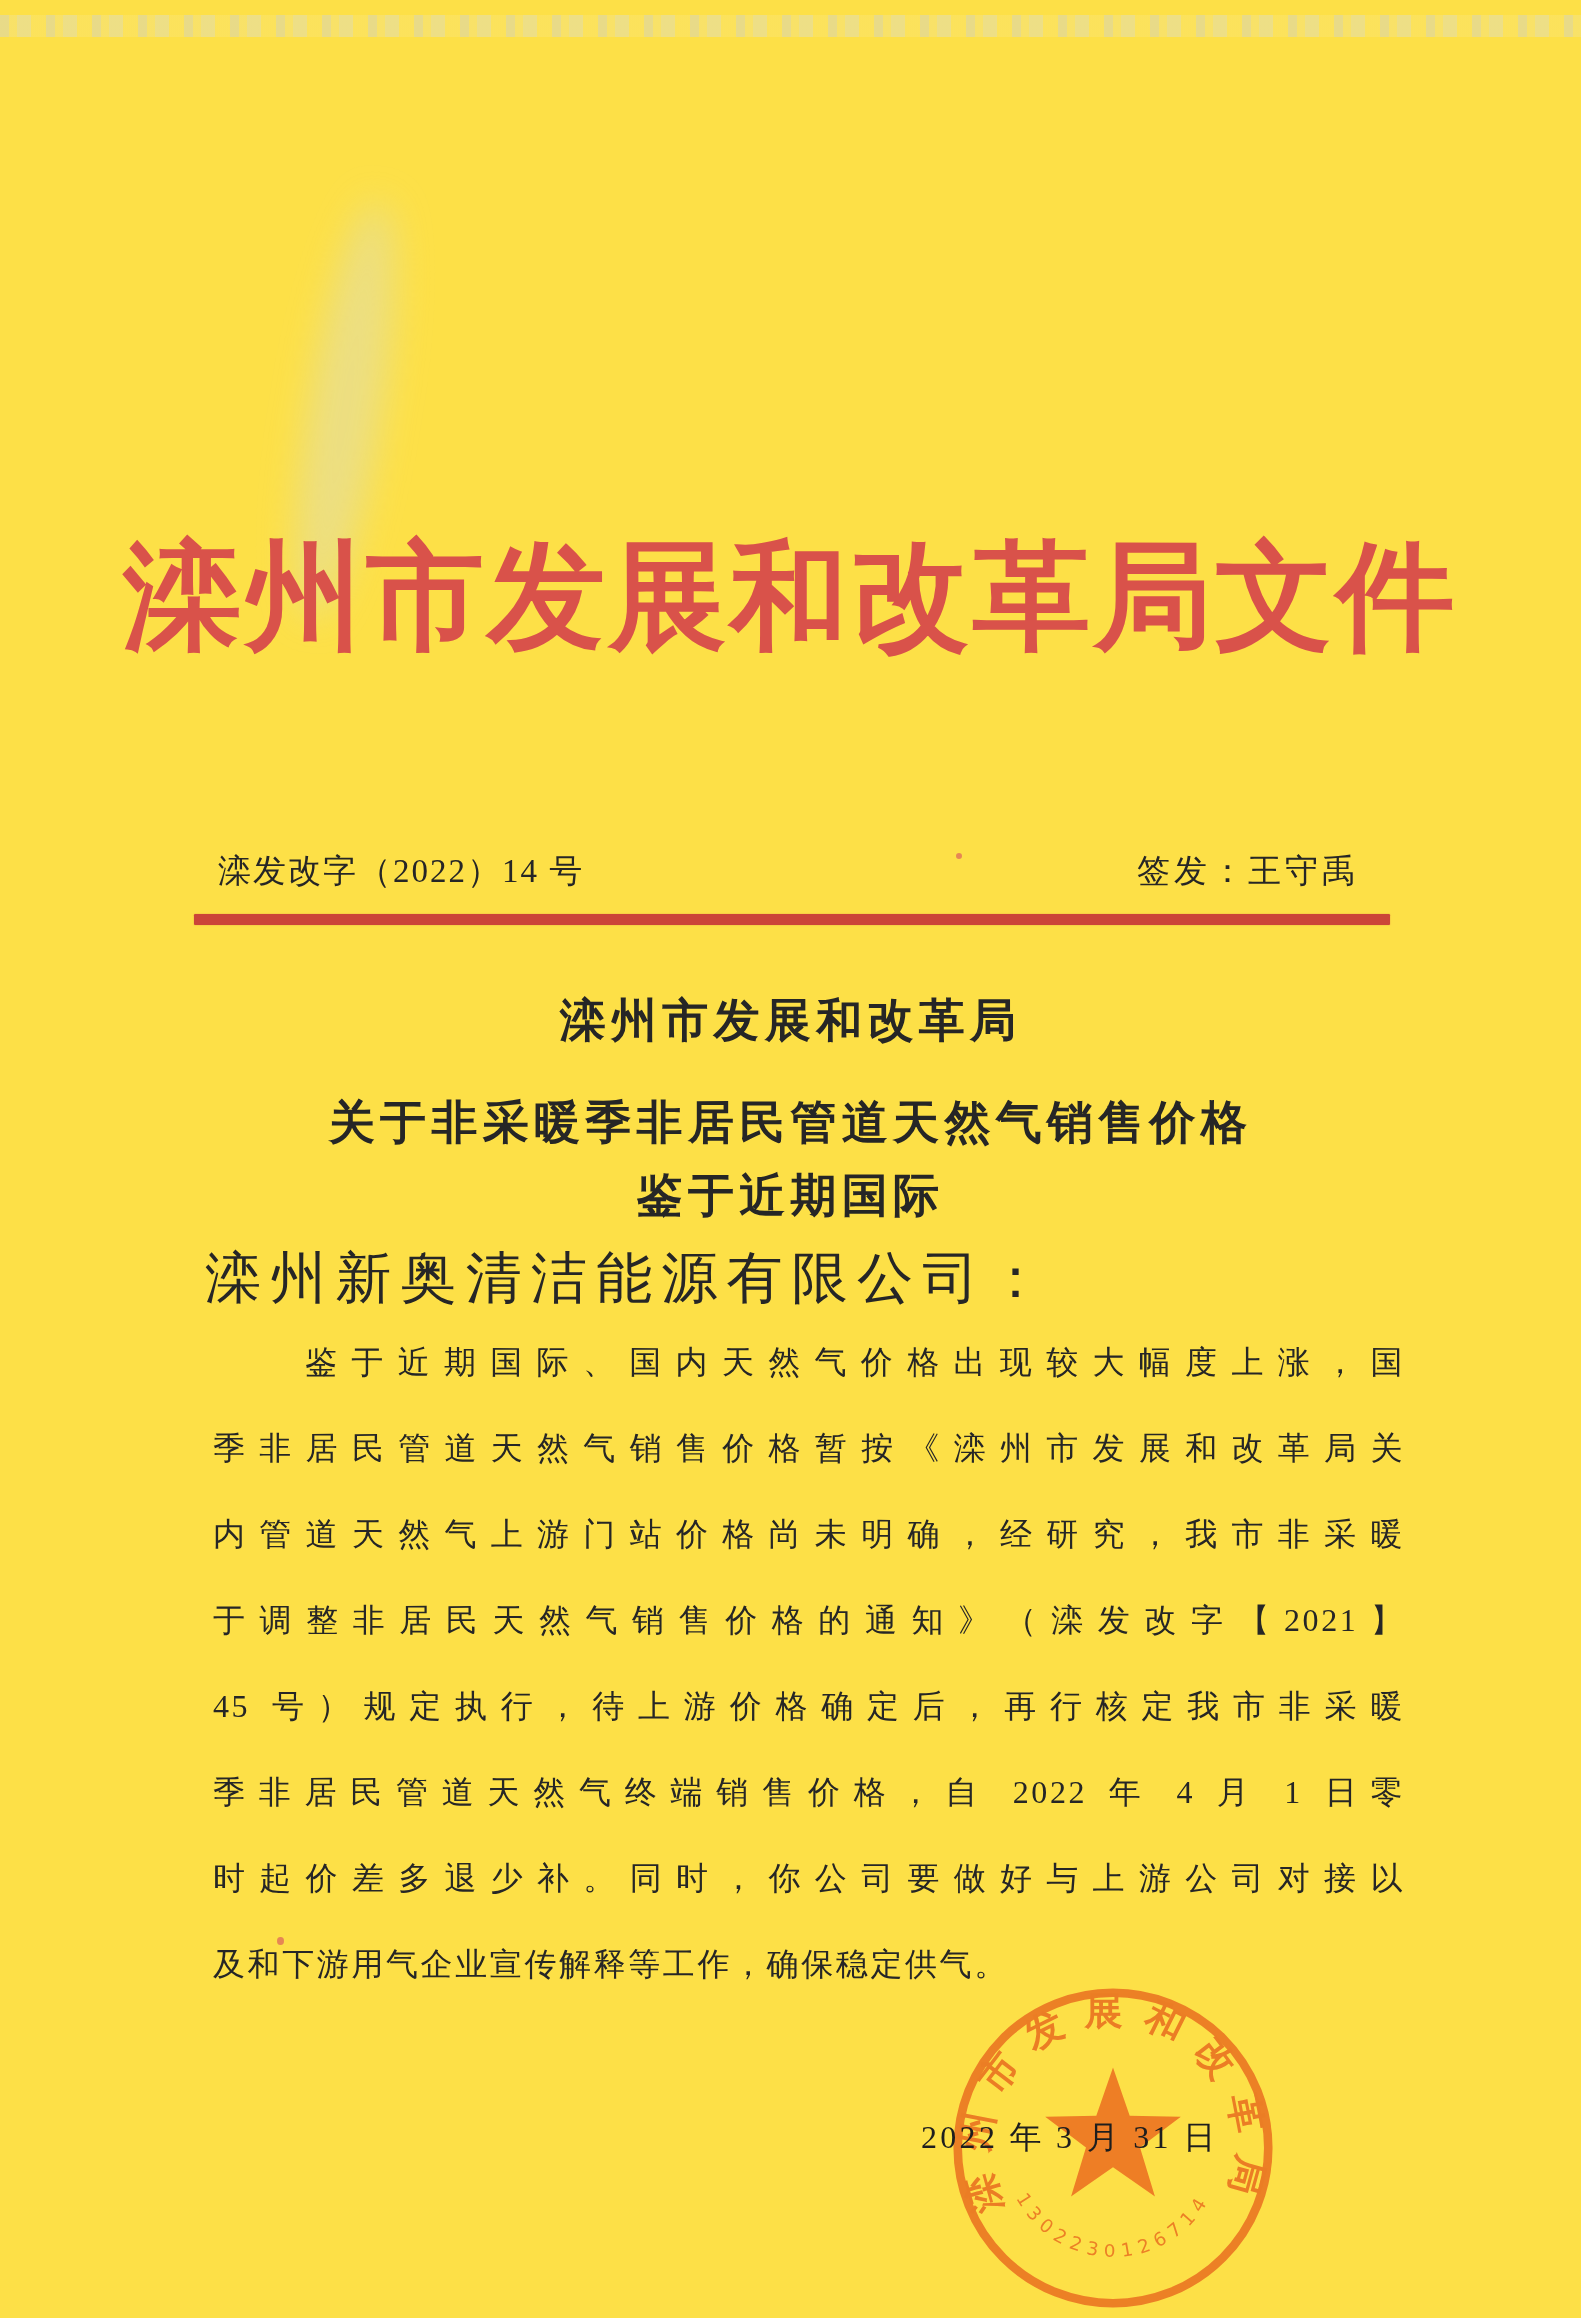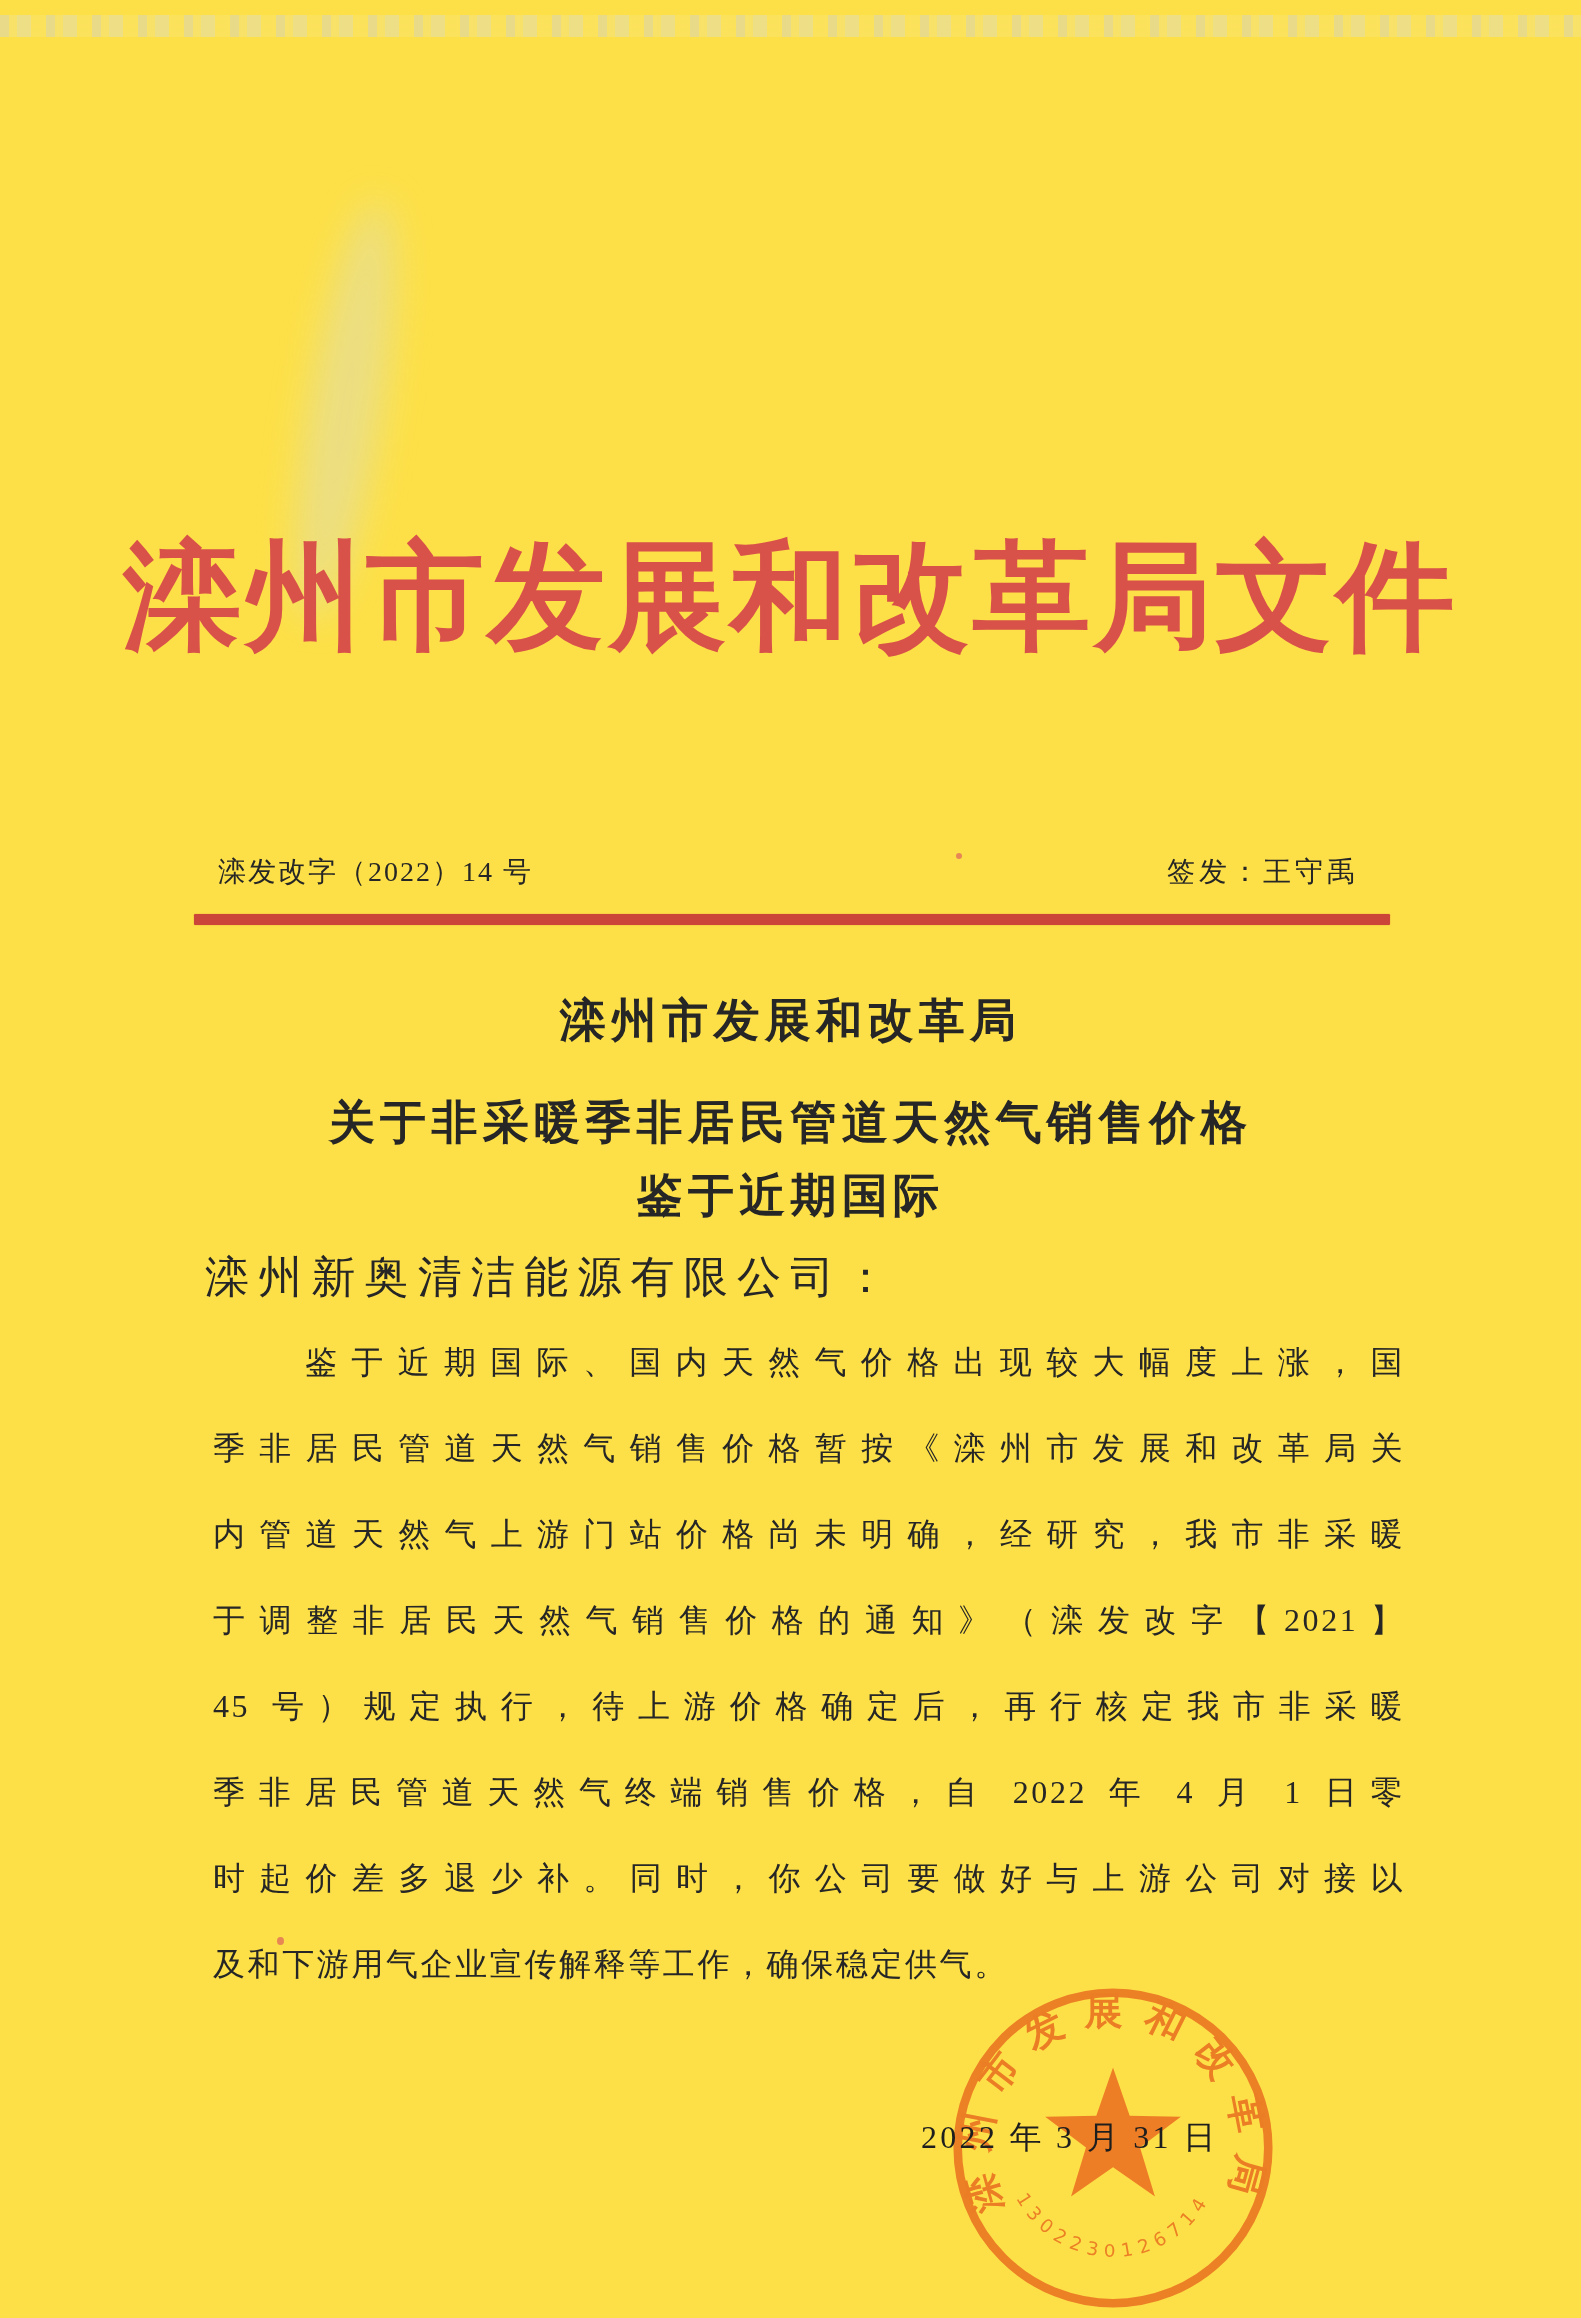--- a/index.html
+++ b/index.html
@@ -38,21 +38,21 @@
     line-height:156px;text-align:center;
     font-size:118px;font-weight:bold;
     color:#d9524a;
     letter-spacing:3.3px;
     white-space:nowrap;
   }
 
   
   .doc-info{
     position:absolute;left:0;top:844px;width:1581px;height:55px;
-    font-size:28px;line-height:55px;
+    font-size:33px;line-height:55px;
   }
   .doc-number{position:absolute;left:218px;letter-spacing:2px;white-space:nowrap;}
   .issuer{position:absolute;right:222px;letter-spacing:4px;white-space:nowrap;}
 
   .red-rule{
     position:absolute;left:194px;top:914px;width:1196px;height:11.2px;
     background:#cb4538;
     border-radius:1.3px;
     box-shadow:0 0 1.3px rgba(203,69,56,.6);
   }
@@ -60,21 +60,21 @@
   
   .doc-title{position:absolute;left:0;width:1581px;text-align:center;
     font-weight:bold;font-size:46px;line-height:53px;letter-spacing:5.3px;white-space:nowrap;}
   .doc-title.t1{top:994px;}
   .doc-title.t2{top:1081px;margin-top:15px;}
   .doc-title.t3{top:1169px;}
 
   
   .addressee{
     position:absolute;left:205px;top:1254px;width:1202px;height:48px;
-    font-size:44px;line-height:48px;letter-spacing:9.2px;white-space:nowrap;
+    font-size:56px;line-height:48px;letter-spacing:9.2px;white-space:nowrap;
   }
   .body-text{position:absolute;left:205px;top:1319px;width:1200px;}
   .body-text .line{
     height:86px;line-height:86px;
     font-size:32px;
     letter-spacing:2.6px;
     text-align:justify;
     text-align-last:justify;
     text-justify:inter-character;
     margin-left:8px;

